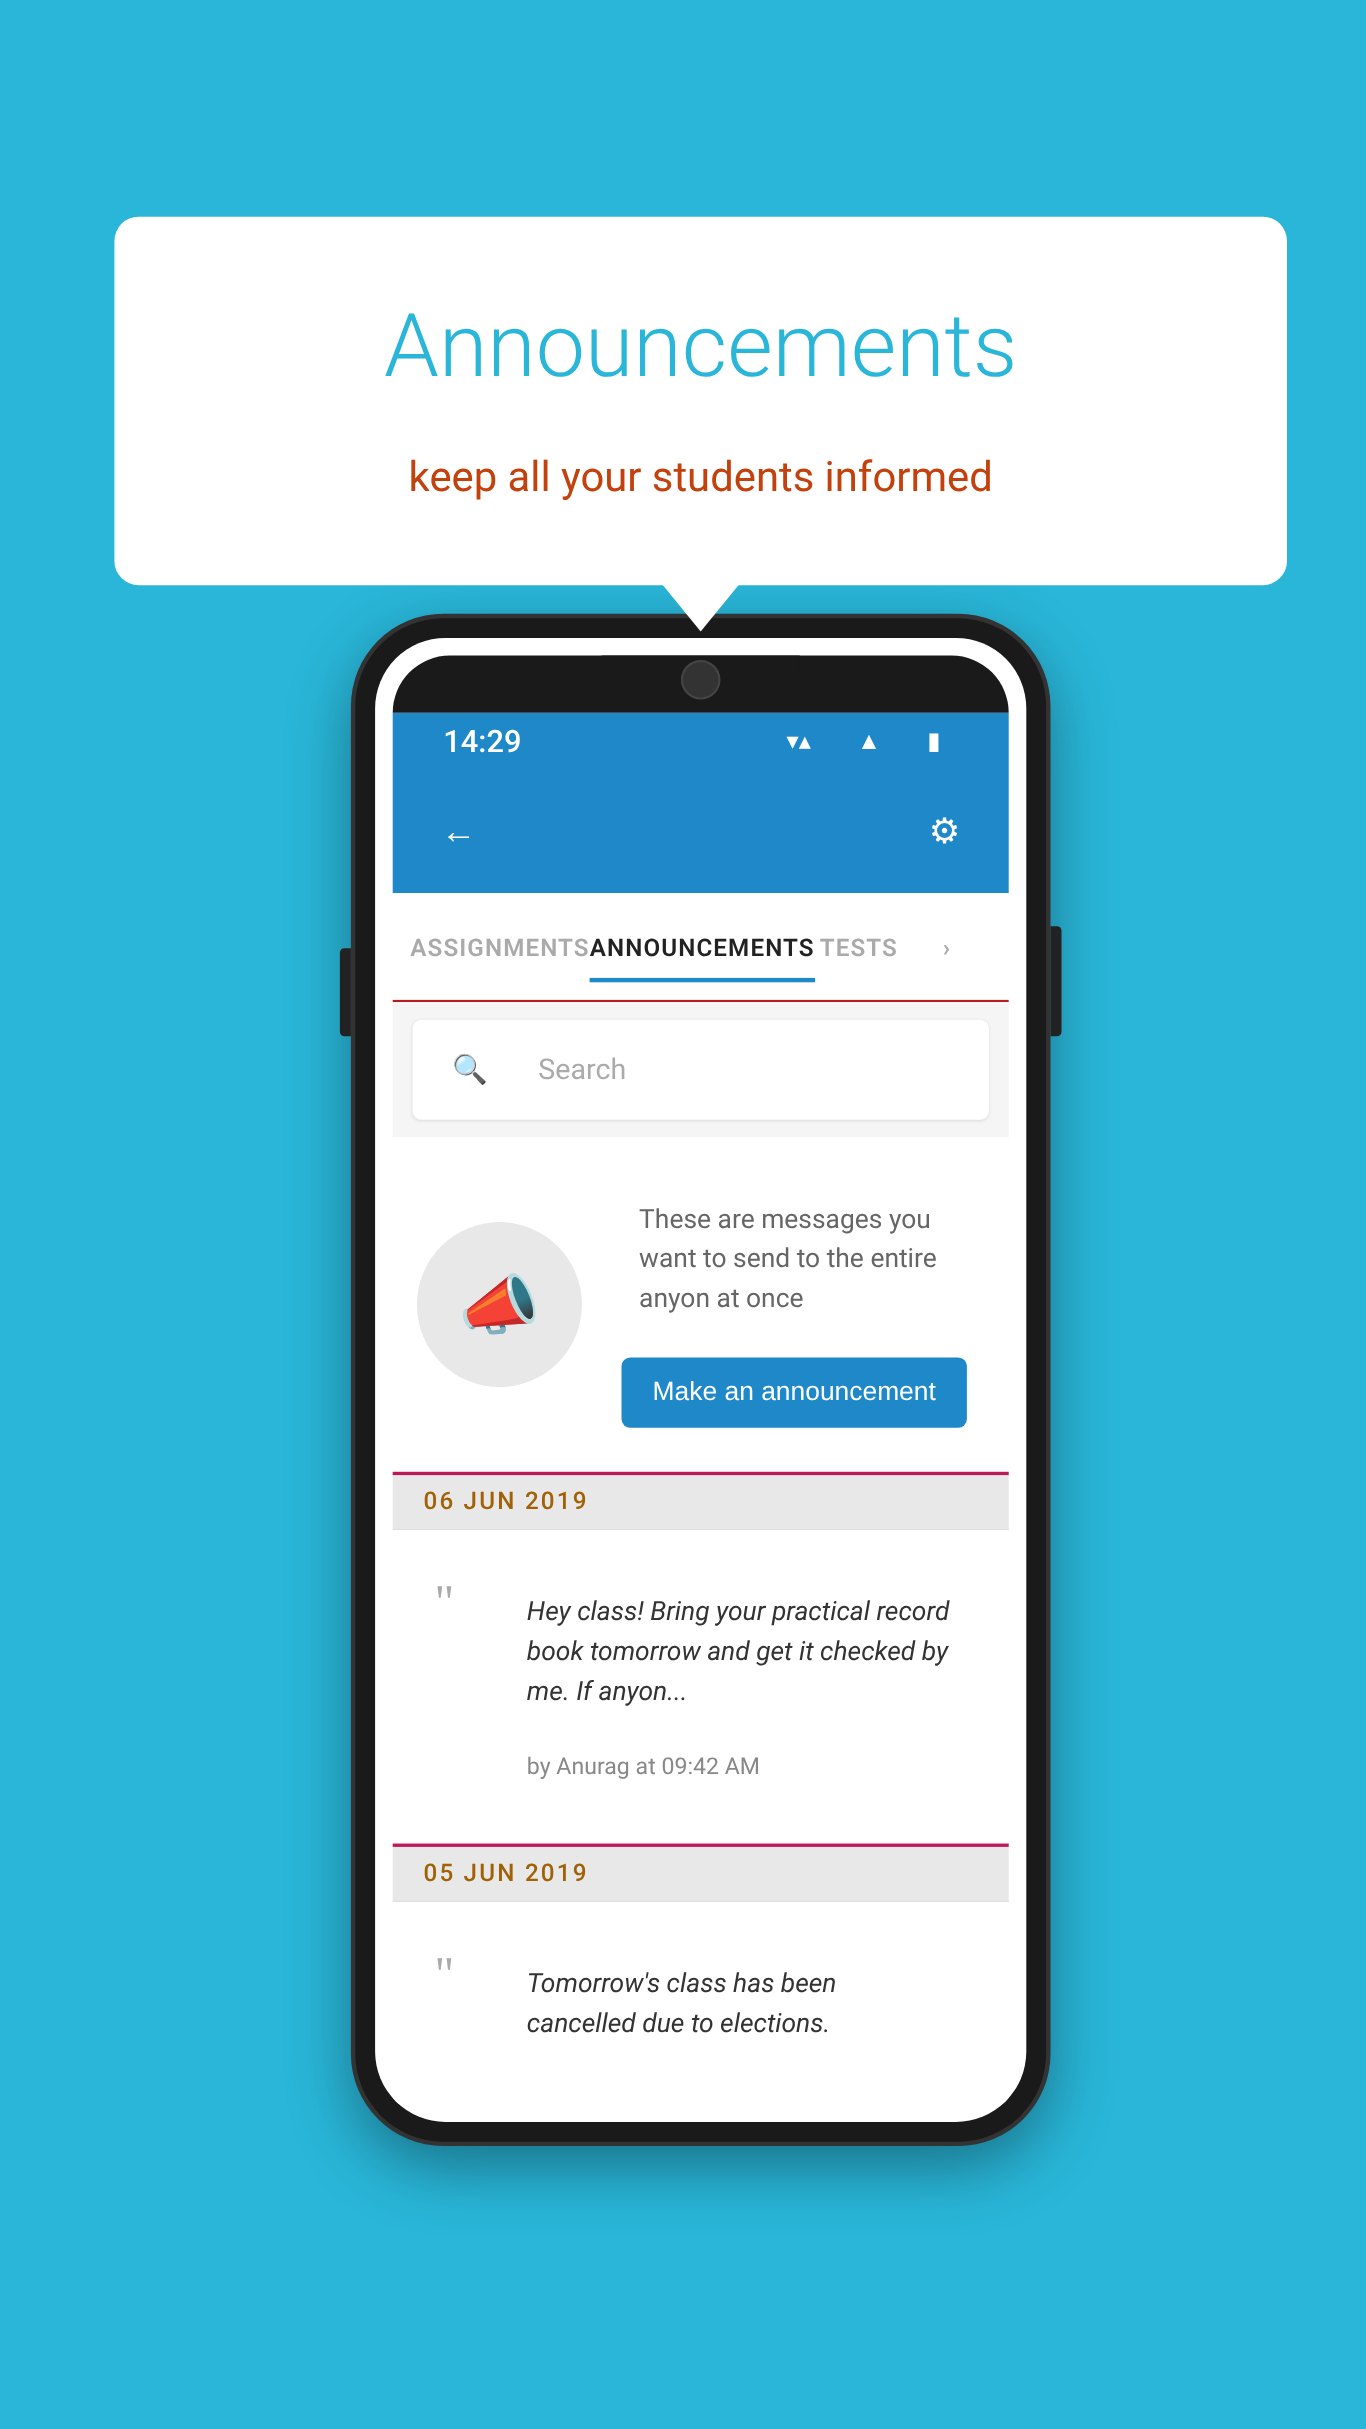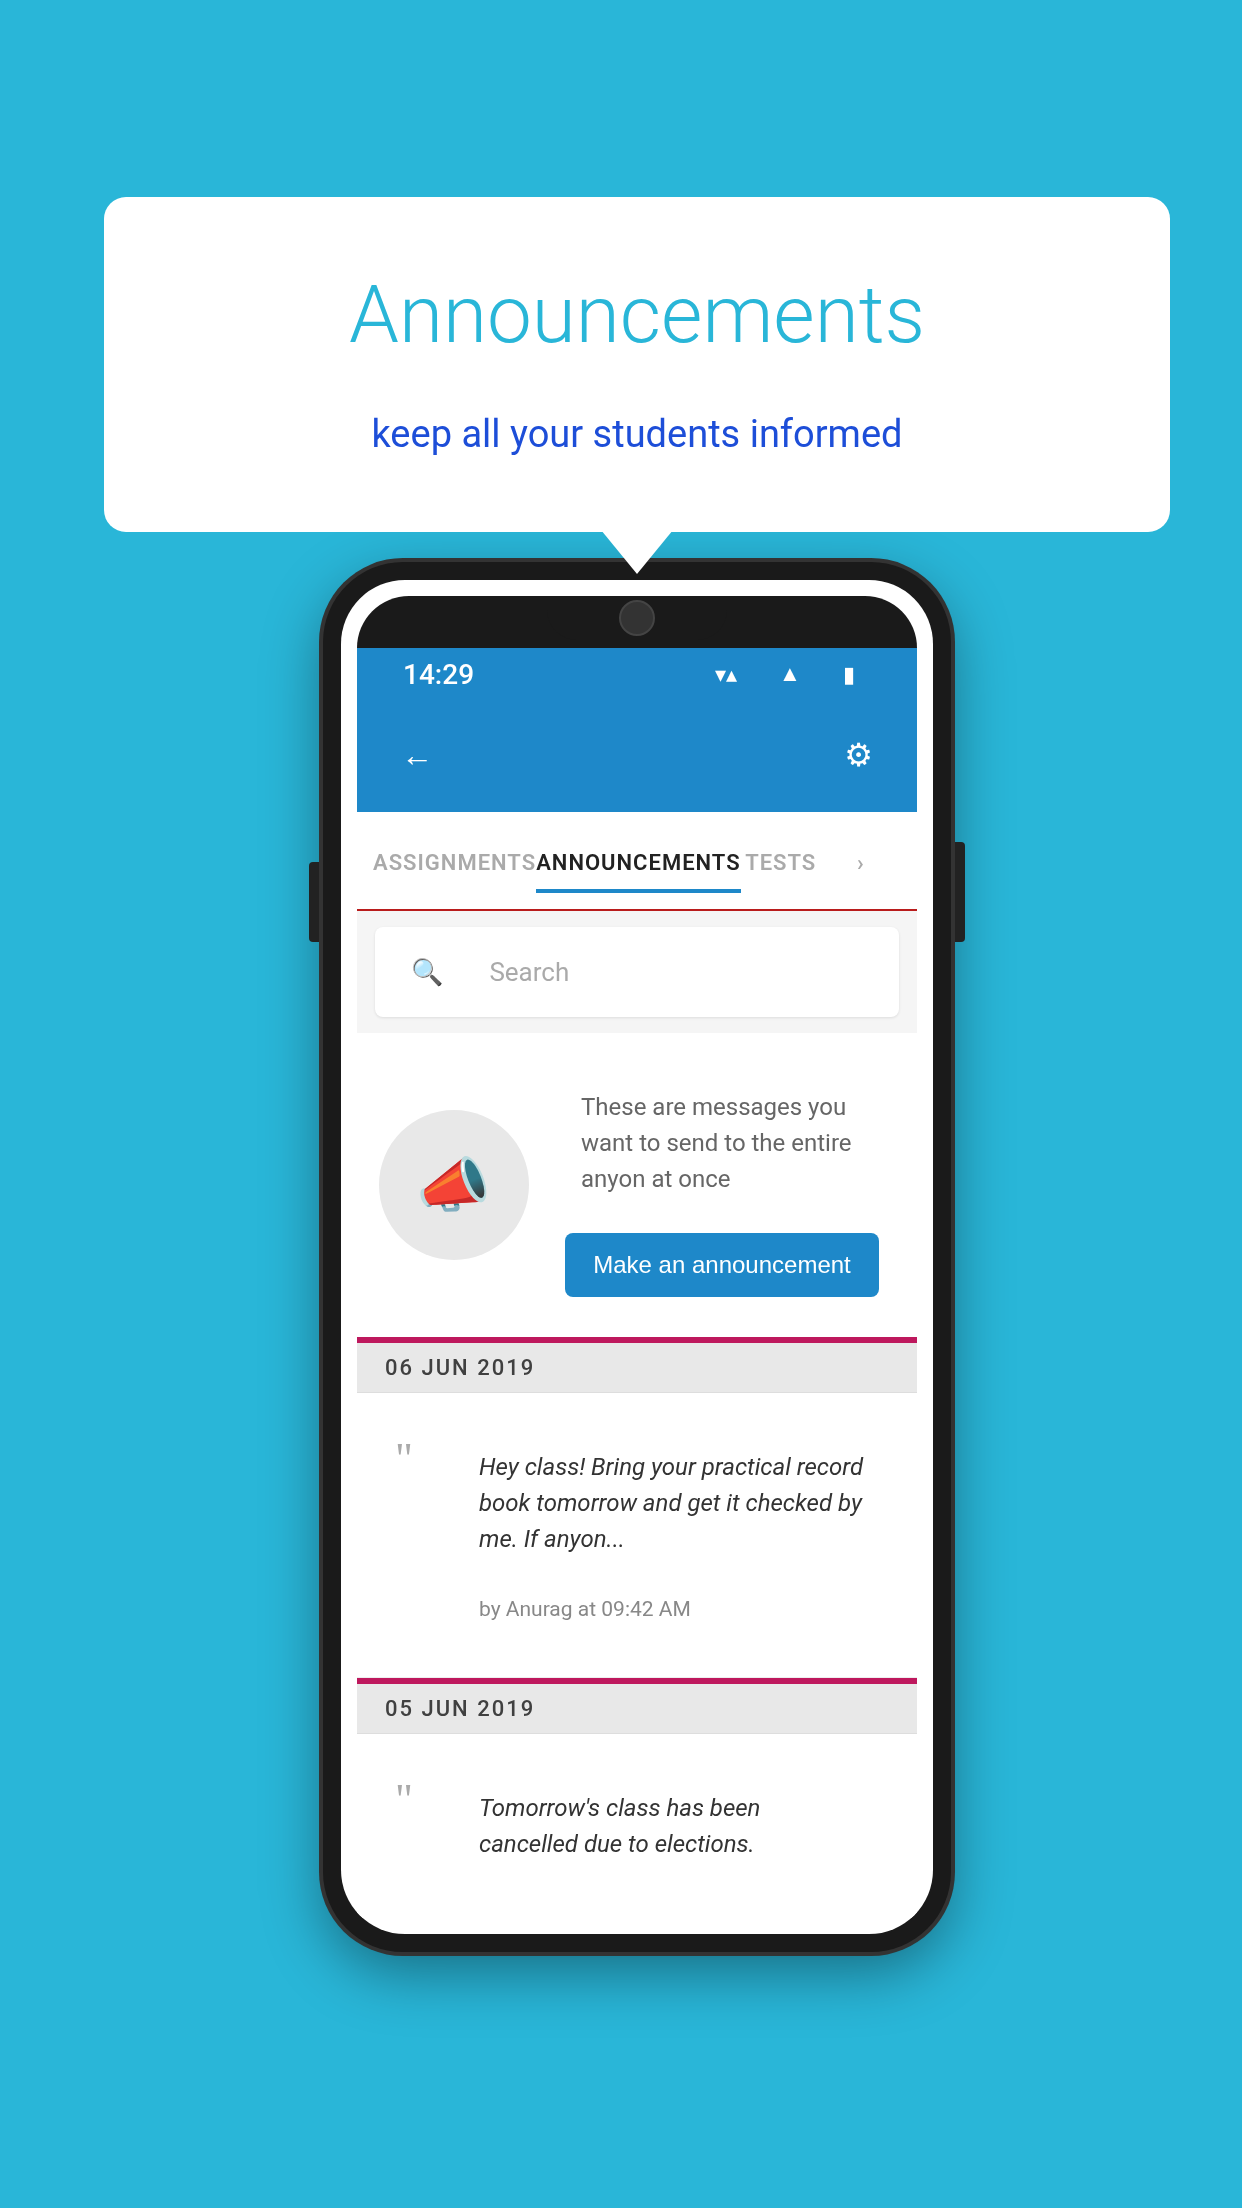--- a/index.html
+++ b/index.html
@@ -45,21 +45,21 @@
 
     .speech-bubble-title {
       font-size: 80px;
       font-weight: 300;
       color: #29b6d8;
       margin-bottom: 18px;
     }
 
     .speech-bubble-subtitle {
       font-size: 38px;
-      color: #1d4ed8;
+      color: #c2410c;
       font-weight: 400;
     }
 
     
     .phone-container {
       position: absolute;
       top: 530px;
       left: 50%;
       transform: translateX(-50%);
       width: 660px;
@@ -312,24 +312,24 @@
       font-weight: 500;
       cursor: pointer;
       width: 100%;
     }
 
     
     .date-separator {
       background: #e8e8e8;
       padding: 12px 28px;
       font-size: 22px;
-      color: #404040;
+      color: #a16207;
       font-weight: 500;
       letter-spacing: 2px;
-      border-top: 6px solid #be185d;
+      border-top: 3px solid #be185d;
       border-bottom: 1px solid #ddd;
     }
 
     
     .announcement-item {
       background: white;
       padding: 24px 22px;
       display: flex;
       align-items: flex-start;
       gap: 18px;

